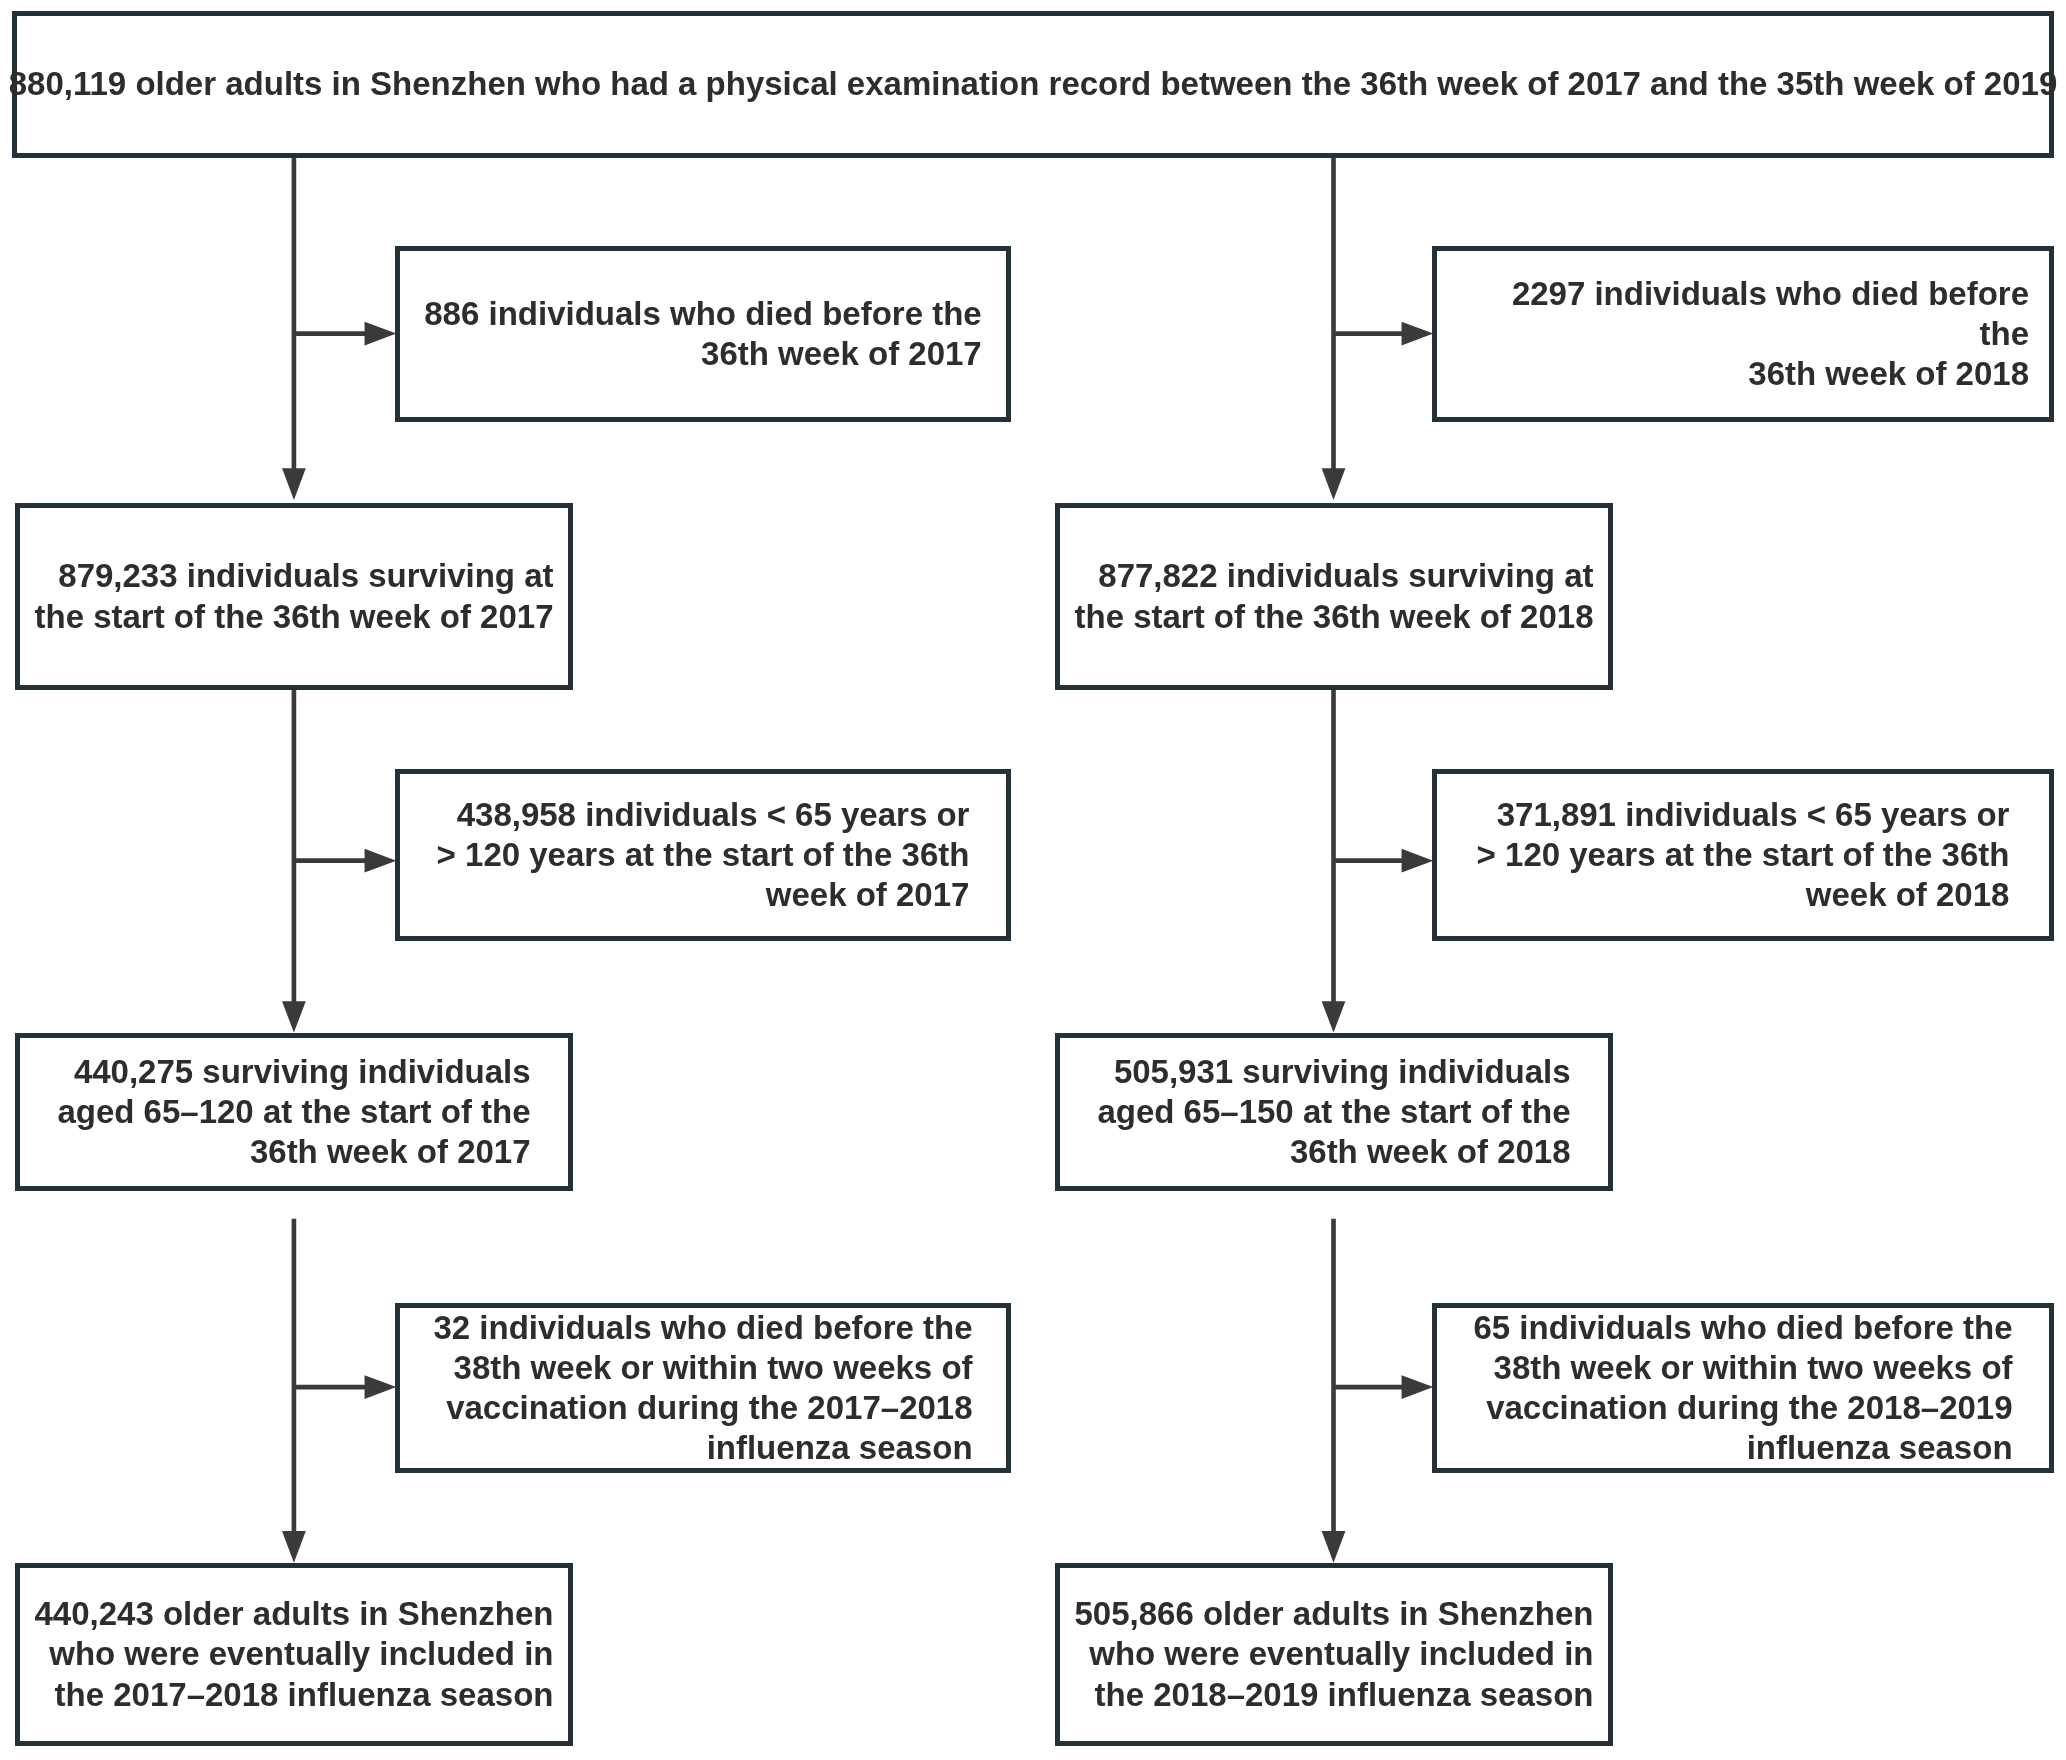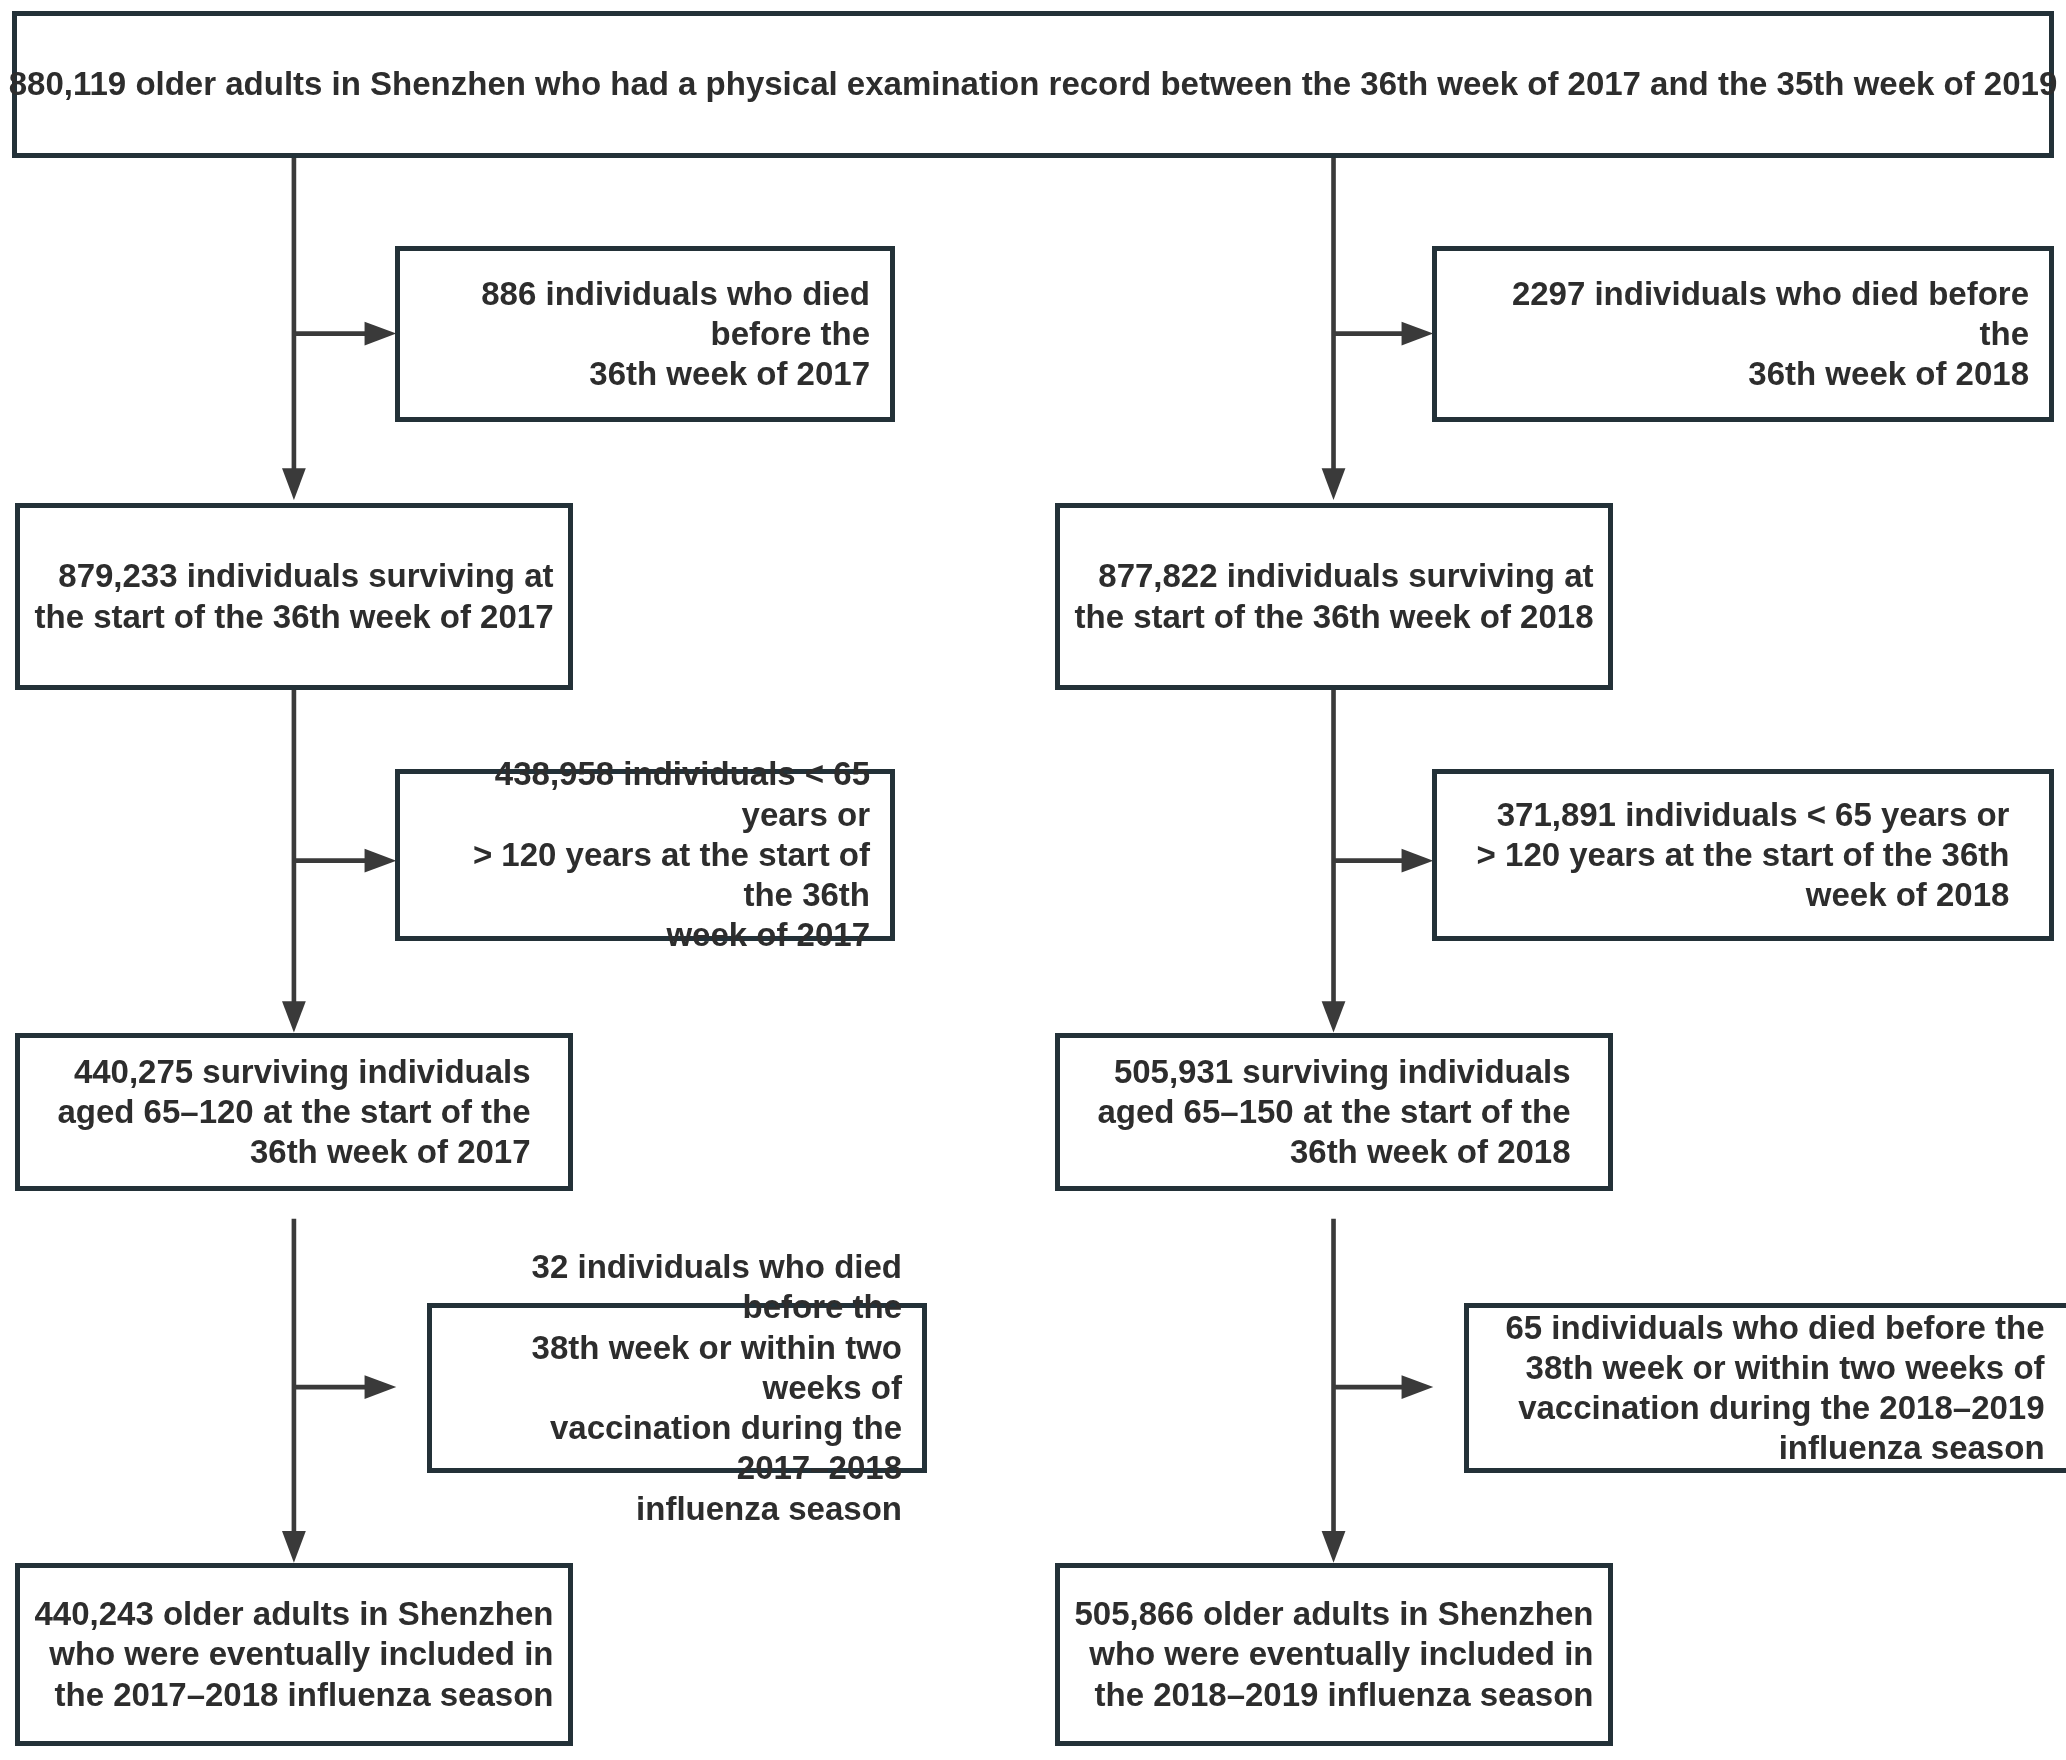--- a/index.html
+++ b/index.html
@@ -47,27 +47,27 @@
     white-space:pre-line;
     padding:0 13.2px;
   }
   .top-box{
     left:12px;top:10.6px;width:2042px;height:147px;
     white-space:nowrap;
     padding:0 20px;
   }
   .col-left.main{left:15px;width:558px;}
   .col-right.main{left:1055px;width:558px;}
-  .col-left.excl{left:395px;width:500px;padding:0 20px;}
+  .col-left.excl{left:395px;width:616px;padding:0 20px;}
   .col-right.excl{left:1432px;width:622px;padding:12px 20px;}
   .row-excl-1{top:246px;height:176px;}
   .row-main-2{top:503px;height:187px;}
   .row-excl-2{top:769px;height:172px;}
   .row-main-4{top:1033px;height:158px;}
-  .row-excl-3{top:1303px;height:170px;margin-left:32px;}
+  .row-excl-3{top:1303px;height:170px;}
   .row-main-6{top:1563px;height:183px;}
 </style>
 </head>
 <body>
 
 <div class="canvas">
 
   <svg class="connectors" viewBox="0 0 3128 2666" xmlns="http://www.w3.org/2000/svg">
 
     <line x1="445" y1="237" x2="445" y2="713"></line>

